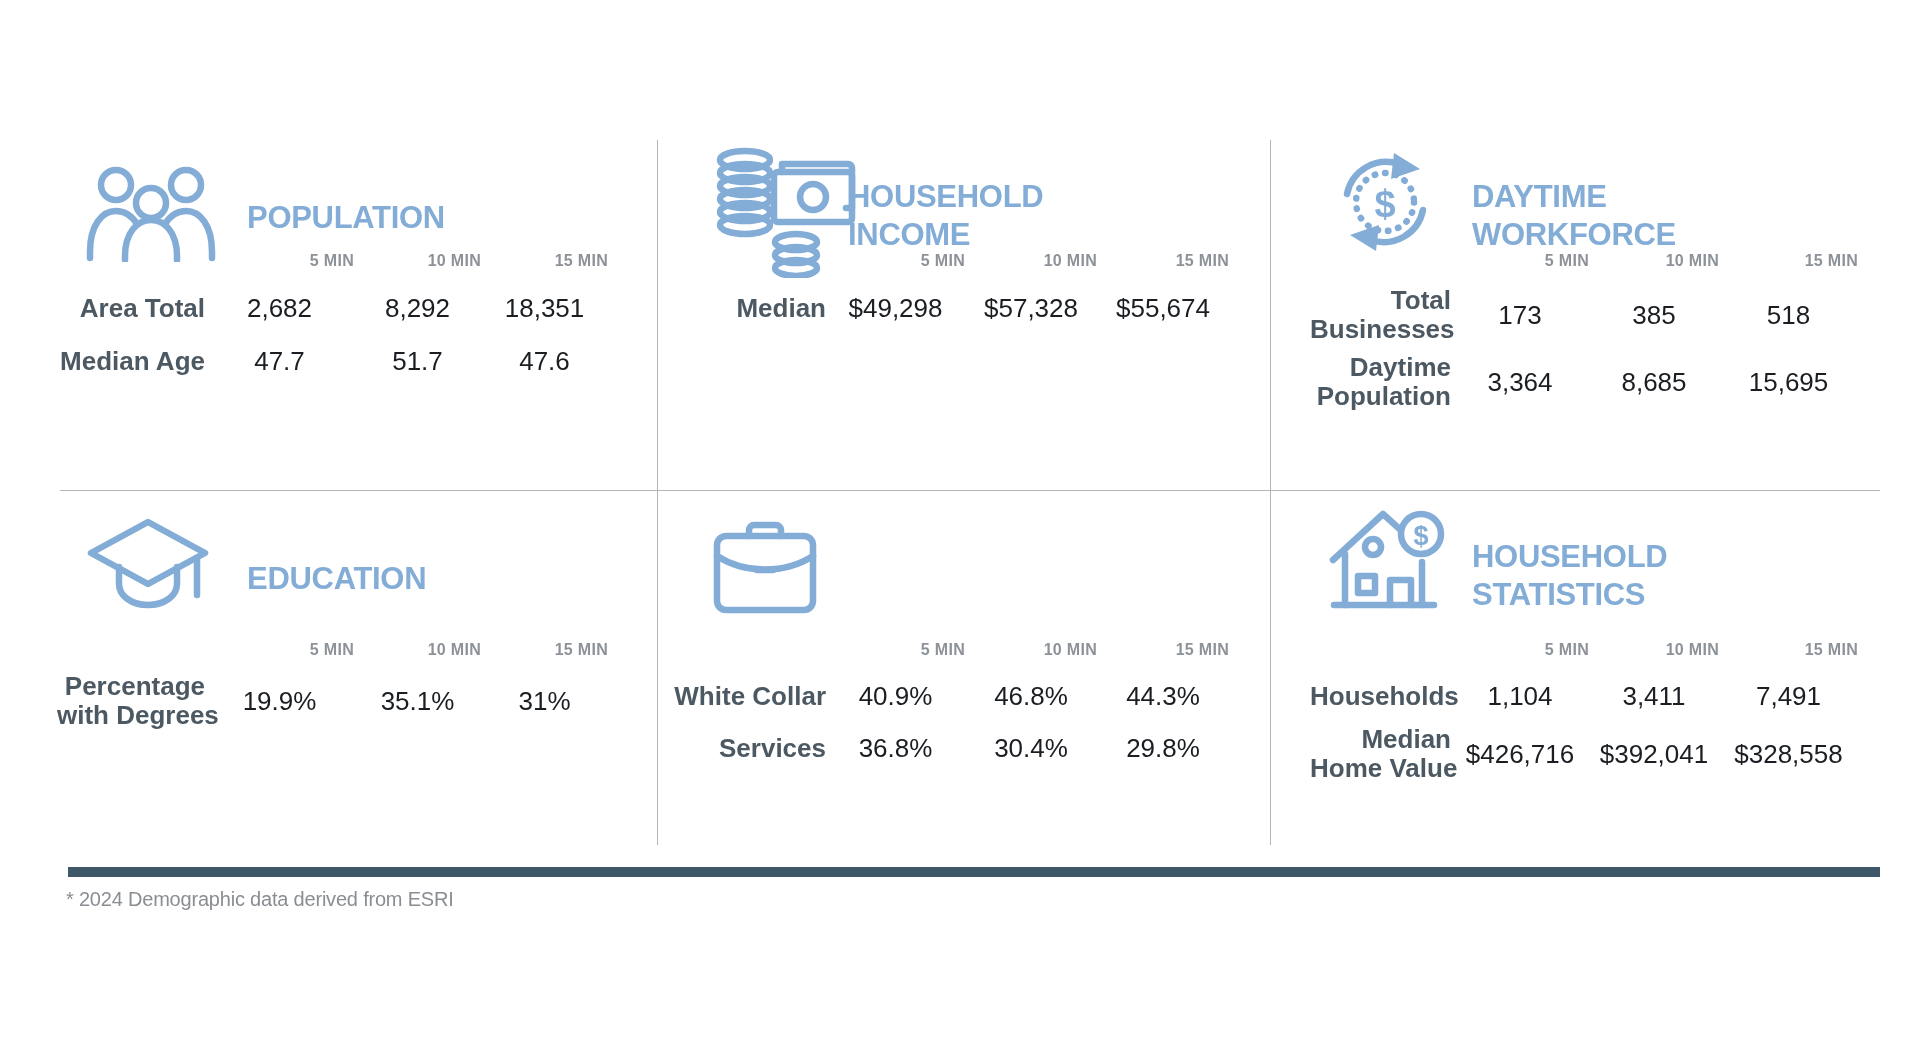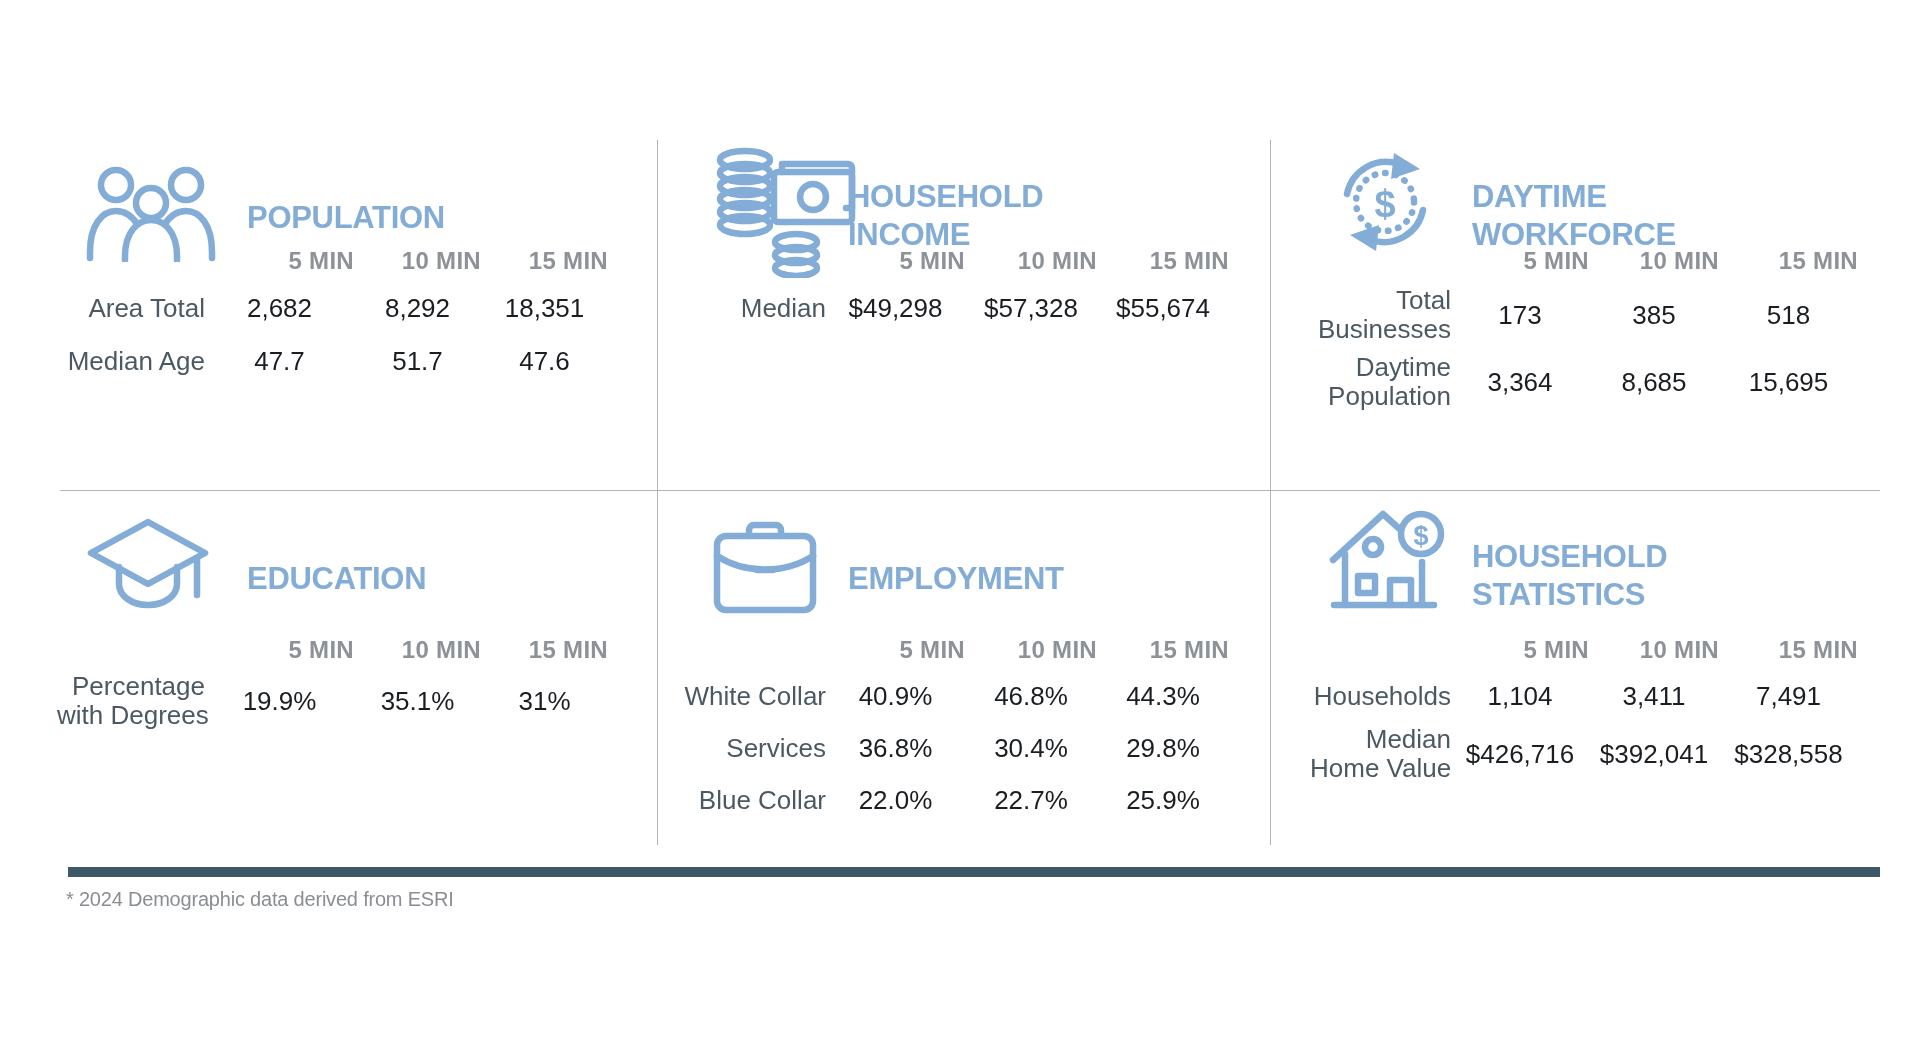--- a/index.html
+++ b/index.html
@@ -56,24 +56,24 @@
   .row-bottom table.stats { top:130px; }
   #p1 table.stats, #p4 table.stats { left:0px;  width:551px; }
   #p2 table.stats, #p5 table.stats { left:-32px; width:561px; }
   #p3 table.stats, #p6 table.stats { left:0px;  width:548px; }
 
   table.stats th, table.stats td {
     text-align:right; vertical-align:middle; padding:0; white-space:nowrap;
     font-size:26px;
   }
   table.stats thead th {
-    font-size:24px; font-weight:bold; color:#8d9299; letter-spacing:0.3px; height:42px;
+    font-size:16px; font-weight:bold; color:#8d9299; letter-spacing:0.3px; height:42px;
   }
   .row-bottom table.stats thead th { height:40px; }
-  table.stats tbody th { font-weight:normal; color:#4c5963; line-height:29px; }
+  table.stats tbody th { font-weight:bold; color:#4c5963; line-height:29px; }
   table.stats tbody td { color:#1a1d21;text-align:center; }
 
   
   #p1 col.c-label, #p4 col.c-label { width:148px; }
   #p1 col.c1, #p4 col.c1 { width:149px; }
   #p1 col.c2, #p4 col.c2 { width:127px; }
   #p1 col.c3, #p4 col.c3 { width:127px; }
 
   #p2 col.c-label, #p5 col.c-label { width:158px; }
   #p2 col.c1, #p5 col.c1 { width:139px; }
@@ -282,23 +282,20 @@
 
 <section class="panel row-bottom" id="p5">
   <div class="icon" style="left:10px; top:12px;">
     <svg width="110" height="104" viewBox="0 0 108 104">
       <path d="M38 24 v-6 a5 5 0 0 1 5 -5 h22 a5 5 0 0 1 5 5 v6"></path>
       <rect x="6" y="24" width="96" height="74" rx="9"></rect>
       <path d="M6 44 C34 62 74 62 102 44"></path>
       <path d="M46 58 h16" stroke-width="7"></path>
     </svg>
   </div>
-  <h2 class="title">
-      <span>EMPLOYMENT</span>
-    </h2>
   <table class="stats">
     <colgroup>
         <col class="c-label">
         <col class="c1">
         <col class="c2">
         <col class="c3">
       </colgroup>
     <thead>
       <tr>
         <th></th>
@@ -312,26 +309,20 @@
           <th>White Collar</th>
           <td>40.9%</td>
           <td>46.8%</td>
           <td>44.3%</td>
         </tr>
         <tr>
           <th>Services</th>
           <td>36.8%</td>
           <td>30.4%</td>
           <td>29.8%</td>
-        </tr>
-        <tr>
-          <th>Blue Collar</th>
-          <td>22.0%</td>
-          <td>22.7%</td>
-          <td>25.9%</td>
         </tr>
       </tbody>
   </table>
 </section>
 
 <section class="panel row-bottom" id="p6">
   <div class="icon" style="left:18px; top:5px;">
     <svg width="120" height="112" viewBox="0 0 120 112">
       <path d="M5 55 L55 9 L97 47"></path>
       <path d="M17 49 V100"></path>

